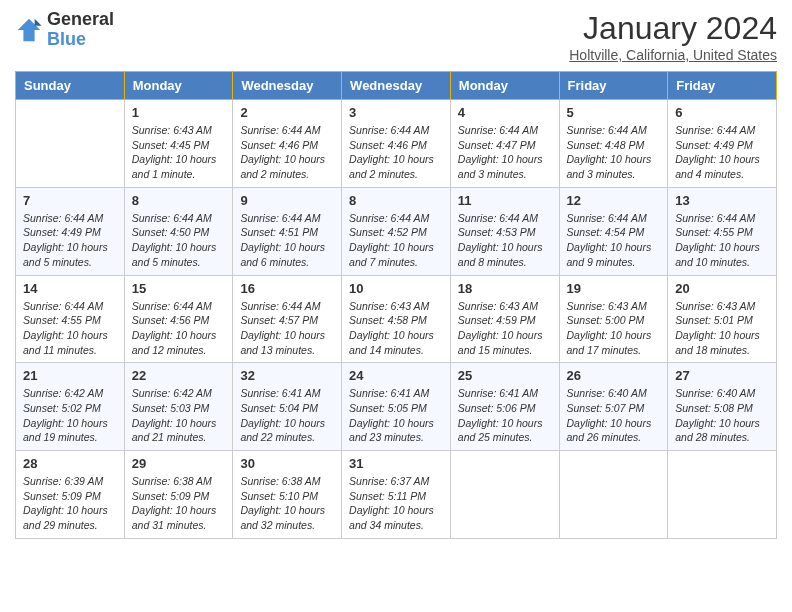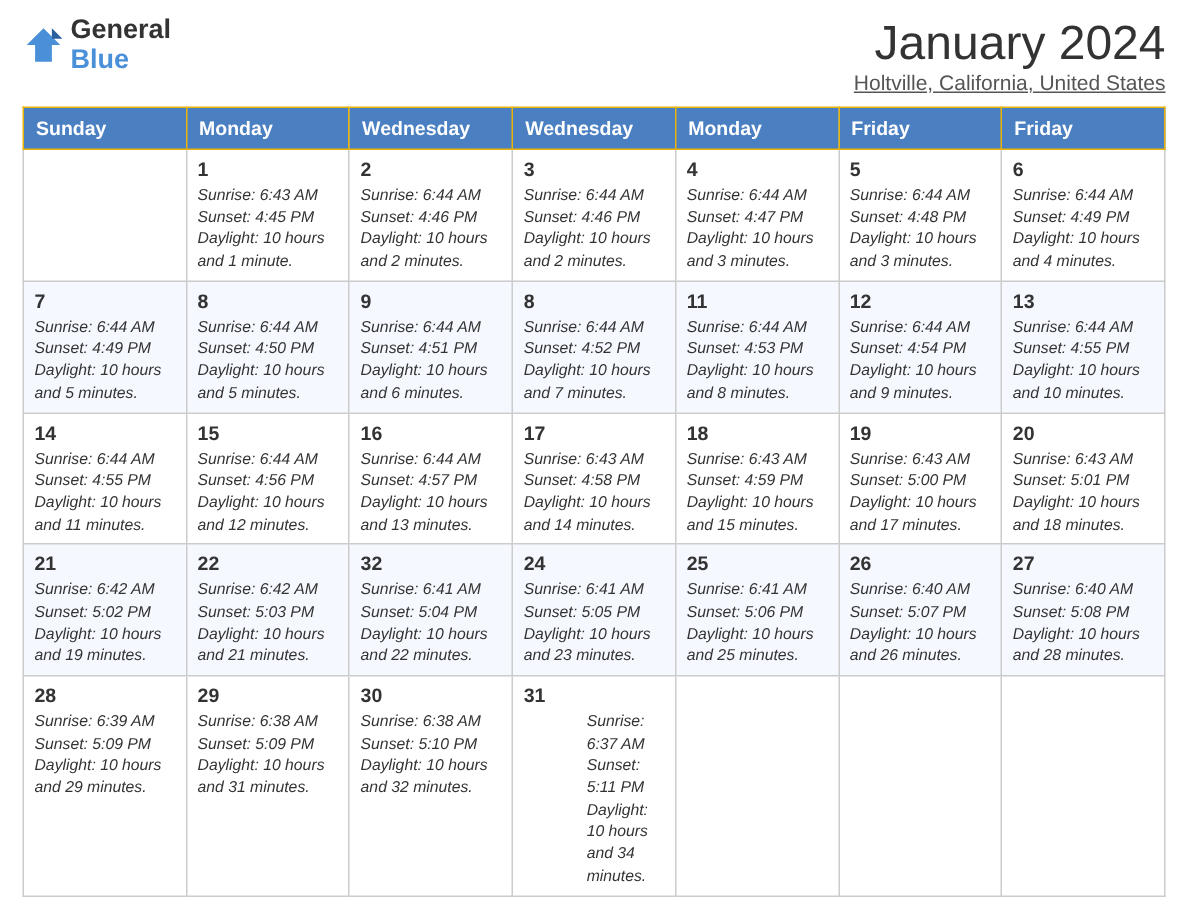--- a/index.html
+++ b/index.html
@@ -222,21 +222,21 @@
 Sunset: 4:56 PM
 Daylight: 10 hours and 12 minutes.</div>
         </td>
         <td>
           <div class="day-number">16</div>
           <div class="day-info" style="white-space: pre-line;">Sunrise: 6:44 AM
 Sunset: 4:57 PM
 Daylight: 10 hours and 13 minutes.</div>
         </td>
         <td>
-          <div class="day-number">17</div>
+          <div class="day-number">10</div>
           <div class="day-info" style="white-space: pre-line;">Sunrise: 6:43 AM
 Sunset: 4:58 PM
 Daylight: 10 hours and 14 minutes.</div>
         </td>
         <td>
           <div class="day-number">18</div>
           <div class="day-info" style="white-space: pre-line;">Sunrise: 6:43 AM
 Sunset: 4:59 PM
 Daylight: 10 hours and 15 minutes.</div>
         </td>
@@ -311,21 +311,21 @@
 Daylight: 10 hours and 31 minutes.</div>
         </td>
         <td>
           <div class="day-number">30</div>
           <div class="day-info" style="white-space: pre-line;">Sunrise: 6:38 AM
 Sunset: 5:10 PM
 Daylight: 10 hours and 32 minutes.</div>
         </td>
         <td>
           <div class="day-number">31</div>
-          <div class="day-info" style="white-space: pre-line; margin-left: 42px;">Sunrise: 6:37 AM
+          <div class="day-info" style="white-space: pre-line;">Sunrise: 6:37 AM
 Sunset: 5:11 PM
 Daylight: 10 hours and 34 minutes.</div>
         </td>
         <td class="empty-cell"></td>
         <td class="empty-cell"></td>
         <td class="empty-cell"></td>
       </tr>
     </tbody>
 </table>
 

